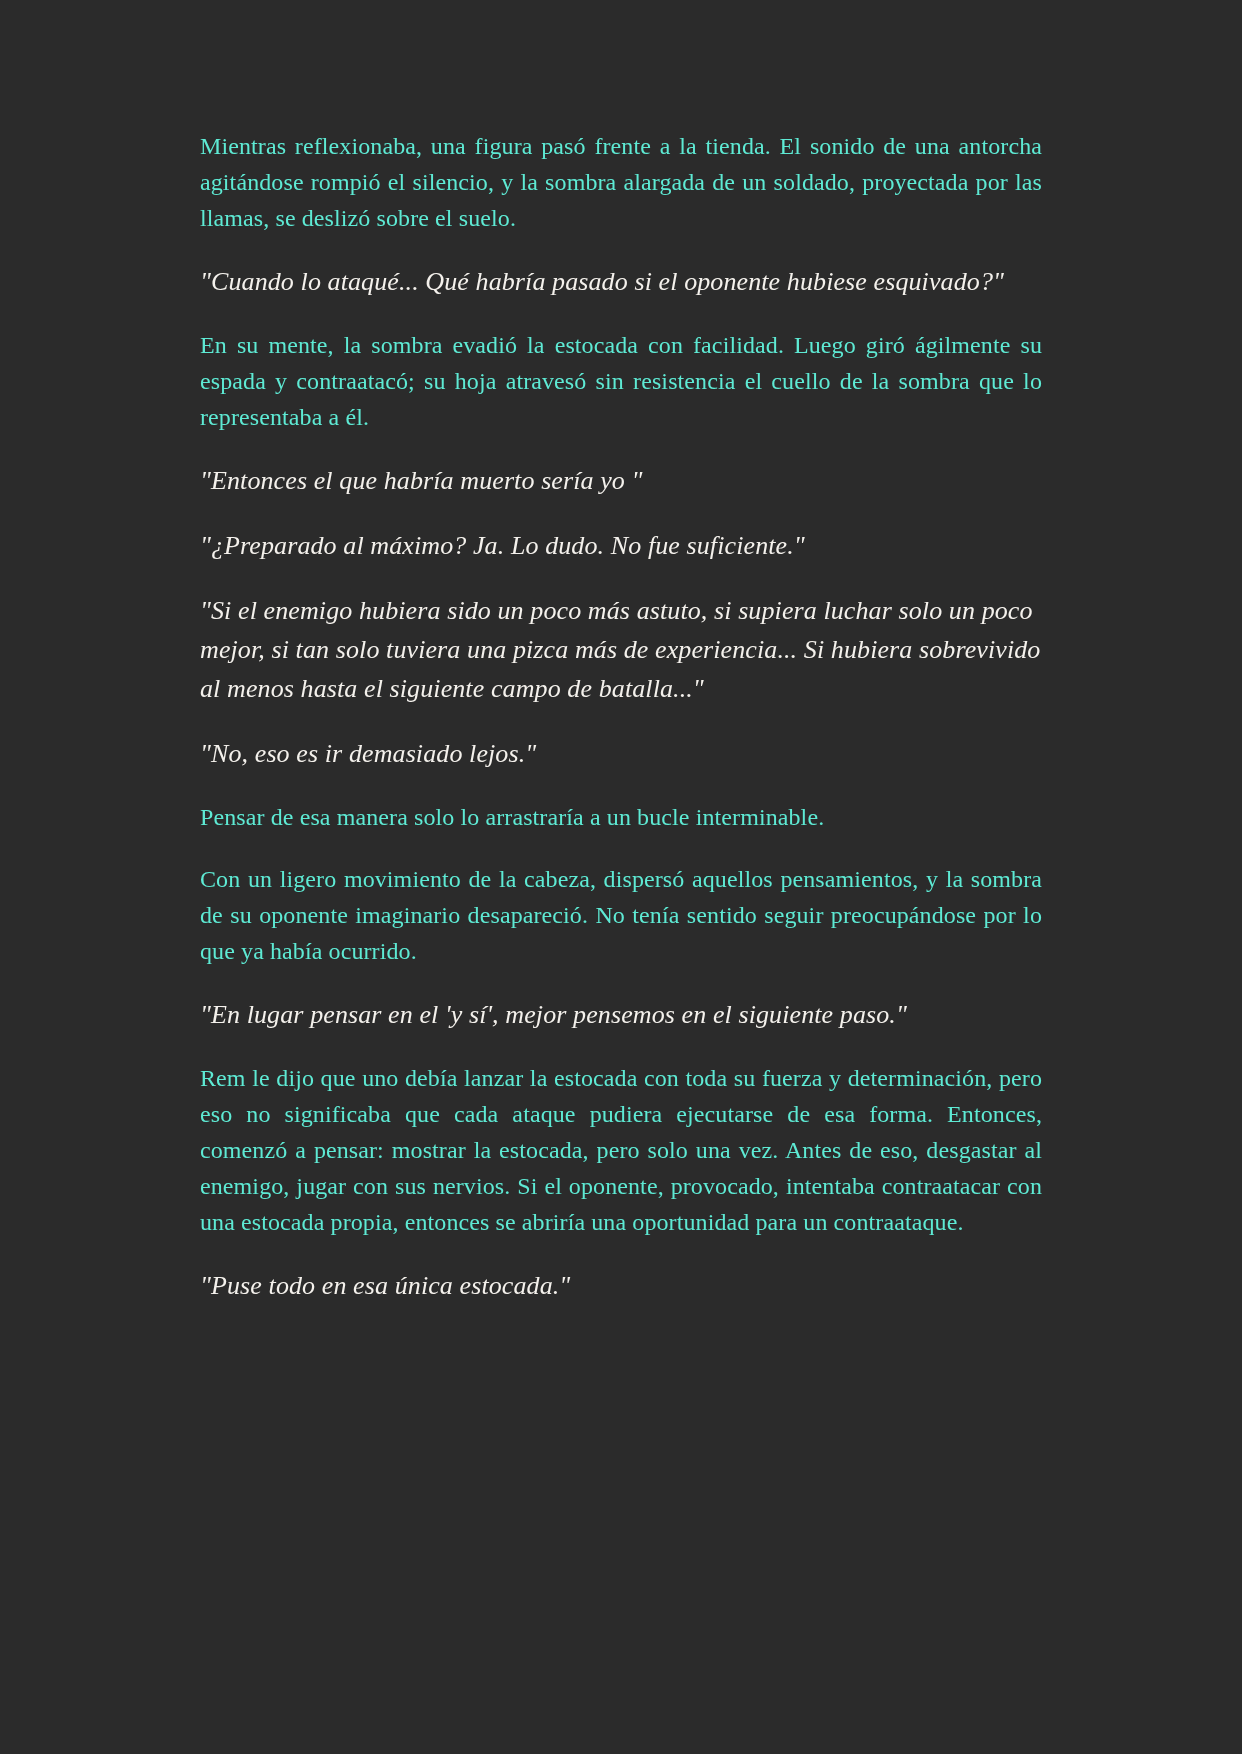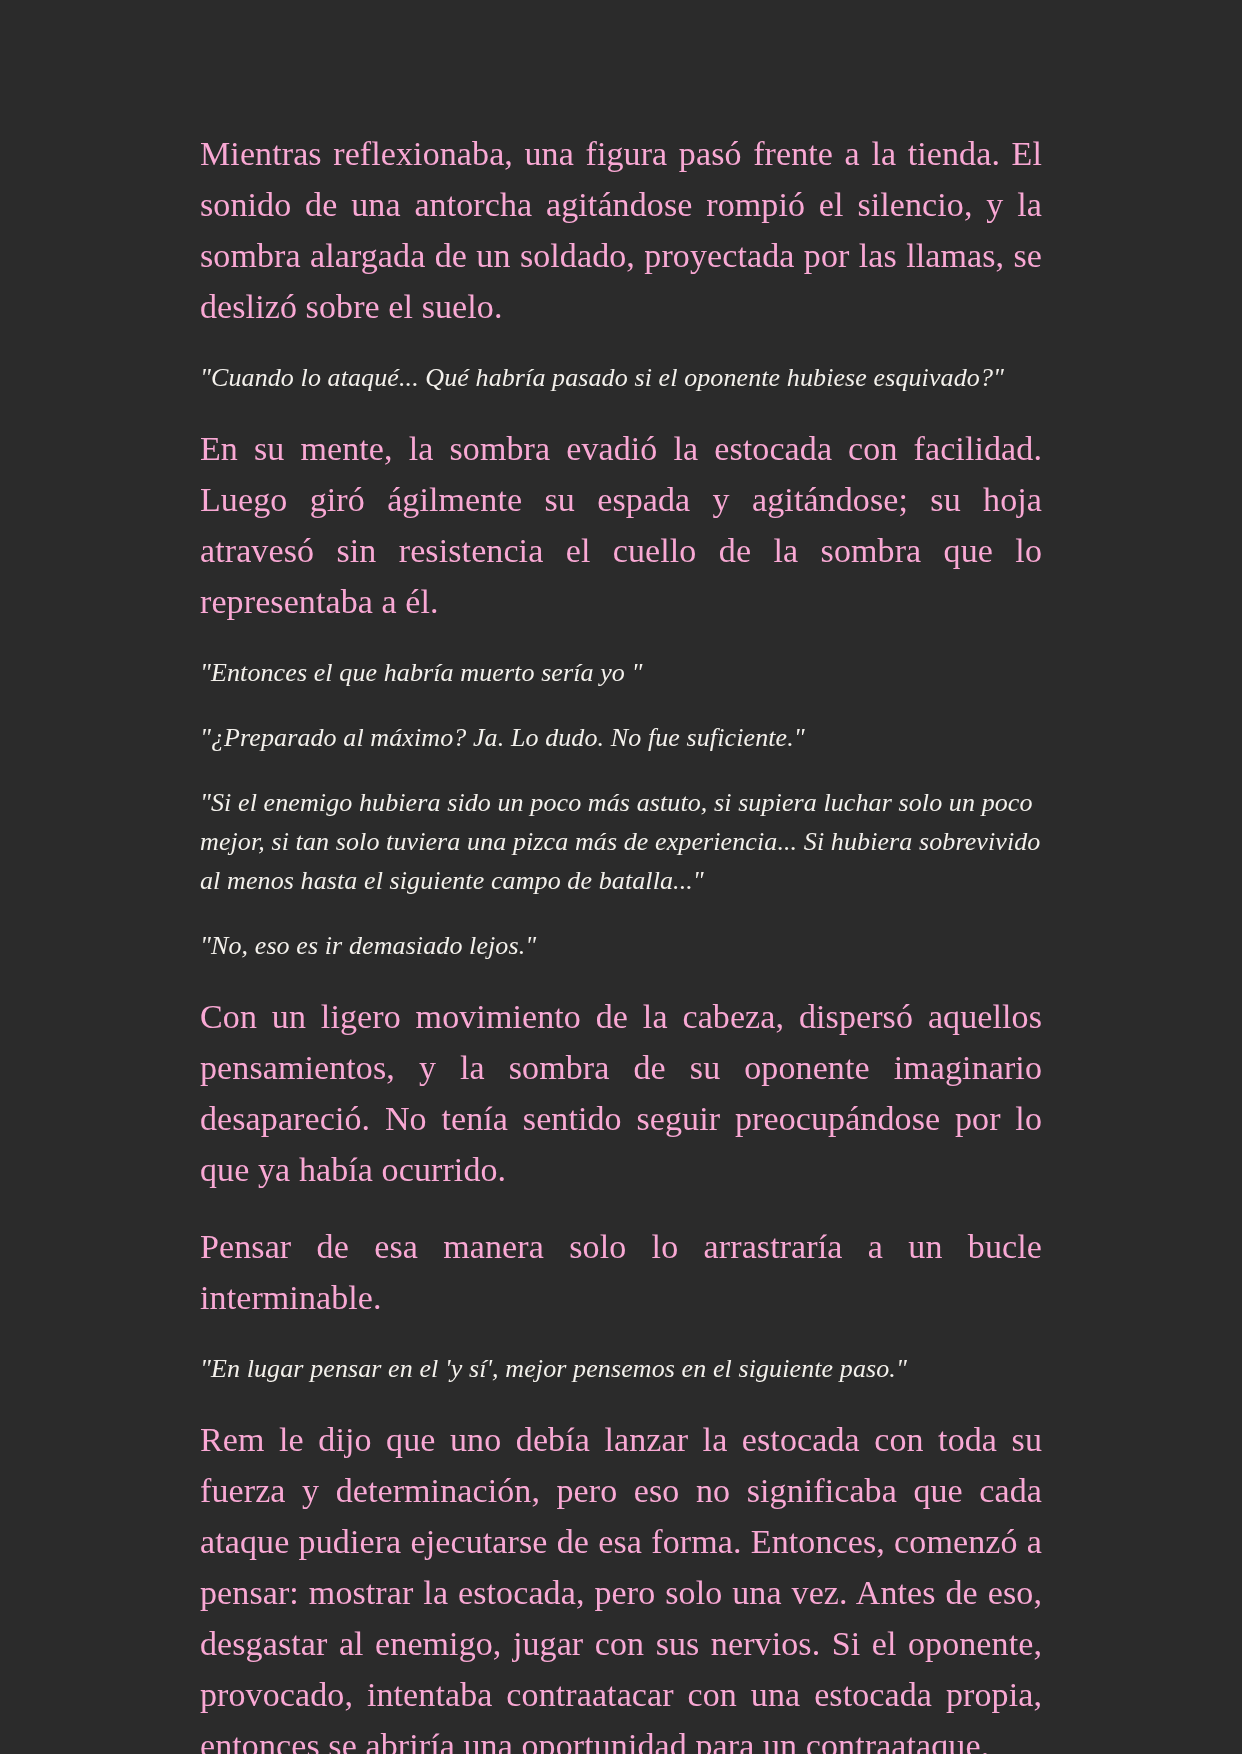--- a/index.html
+++ b/index.html
@@ -19,48 +19,48 @@
     box-sizing: border-box;
     padding: 128px 150px 120px 150px;
     background: #2b2b2b;
   }
   .content {
     width: 842px;
     margin: 0 auto;
   }
   p.para {
     margin: 0 0 26px 0;
-    font-size: 34px;
+    font-size: 24px;
     line-height: 1.5;
     text-align: justify;
     text-justify: inter-word;
     letter-spacing: 0.1px;
-    color: #f9a8d4;
+    color: #5eead4;
   }
   p.para:last-child {
     margin-bottom: 0;
   }
   p.quote {
     font-style: italic;
     font-size: 26px;
     text-align: left;
     color: #f4f1ec;
   }
 </style>
 </head>
 <body>
 
 <div class="page">
   <div class="content">
     <p class="para">Mientras reflexionaba, una figura pasó frente a la tienda. El sonido de una antorcha agitándose rompió el silencio, y la sombra alargada de un soldado, proyectada por las llamas, se deslizó sobre el suelo.</p>
     <p class="para quote">"Cuando lo ataqué... Qué habría pasado si el oponente hubiese esquivado?"</p>
-    <p class="para">En su mente, la sombra evadió la estocada con facilidad. Luego giró ágilmente su espada y agitándose; su hoja atravesó sin resistencia el cuello de la sombra que lo representaba a él.</p>
+    <p class="para">En su mente, la sombra evadió la estocada con facilidad. Luego giró ágilmente su espada y contraatacó; su hoja atravesó sin resistencia el cuello de la sombra que lo representaba a él.</p>
     <p class="para quote">"Entonces el que habría muerto sería yo "</p>
     <p class="para quote">"¿Preparado al máximo? Ja. Lo dudo. No fue suficiente."</p>
     <p class="para quote">"Si el enemigo hubiera sido un poco más astuto, si supiera luchar solo un poco mejor, si tan solo tuviera una pizca más de experiencia... Si hubiera sobrevivido al menos hasta el siguiente campo de batalla..."</p>
     <p class="para quote">"No, eso es ir demasiado lejos."</p>
+    <p class="para">Pensar de esa manera solo lo arrastraría a un bucle interminable.</p>
     <p class="para">Con un ligero movimiento de la cabeza, dispersó aquellos pensamientos, y la sombra de su oponente imaginario desapareció. No tenía sentido seguir preocupándose por lo que ya había ocurrido.</p>
-    <p class="para">Pensar de esa manera solo lo arrastraría a un bucle interminable.</p>
     <p class="para quote">"En lugar pensar en el 'y sí', mejor pensemos en el siguiente paso."</p>
     <p class="para">Rem le dijo que uno debía lanzar la estocada con toda su fuerza y determinación, pero eso no significaba que cada ataque pudiera ejecutarse de esa forma. Entonces, comenzó a pensar: mostrar la estocada, pero solo una vez. Antes de eso, desgastar al enemigo, jugar con sus nervios. Si el oponente, provocado, intentaba contraatacar con una estocada propia, entonces se abriría una oportunidad para un contraataque.</p>
     <p class="para quote">"Puse todo en esa única estocada."</p>
   </div>
 </div>
 
 </body></html>

